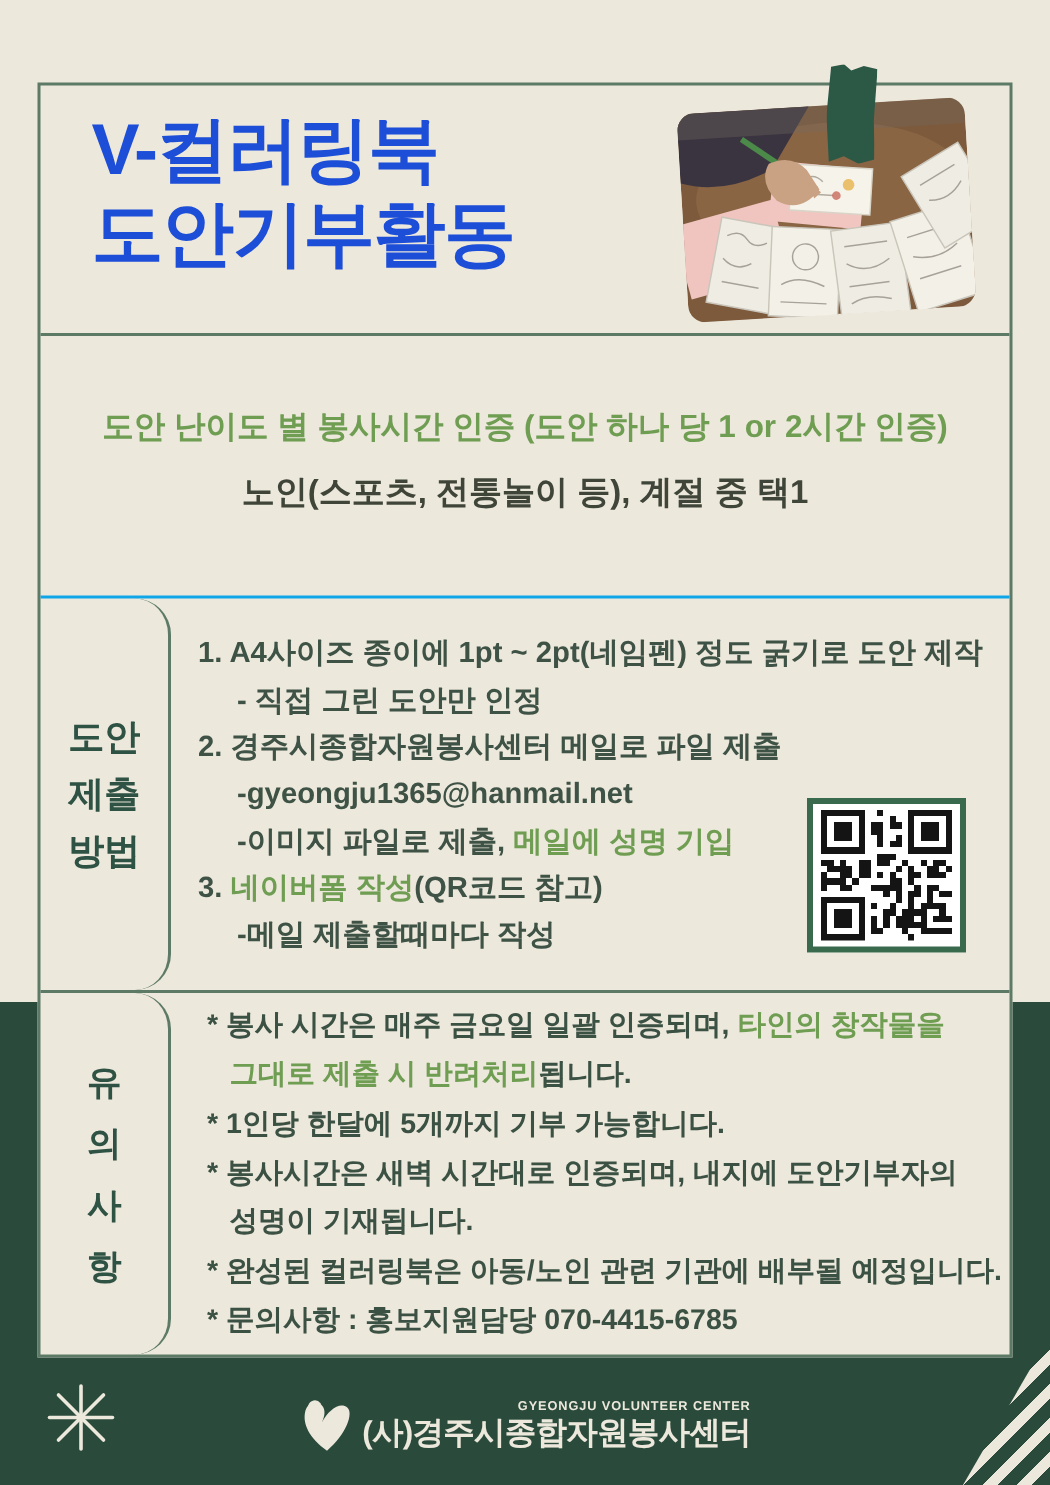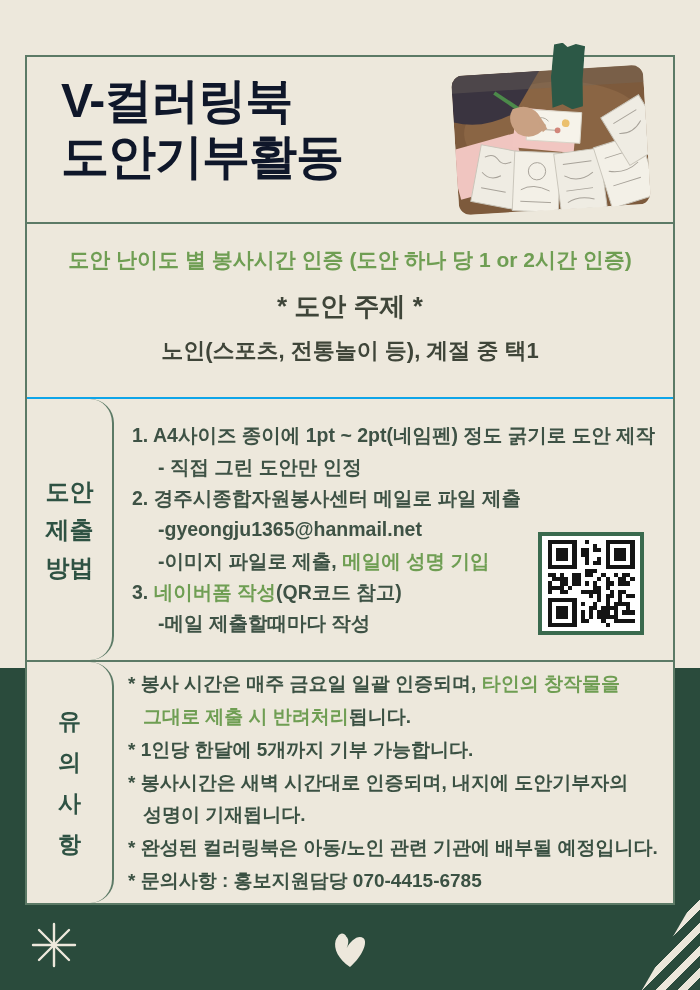--- a/index.html
+++ b/index.html
@@ -15,28 +15,28 @@
   .row3{top:342px;height:263px;border-bottom:2px solid #5C7A66;}
   .row4{top:605px;height:241px;}
   .label-col{position:absolute;left:0;top:0;bottom:0;width:85px;border-right:2px solid #5C7A66;
              display:flex;flex-direction:column;align-items:center;justify-content:center;border-radius:24px;}
   .stack-item{font-weight:700;color:#2E5243;line-height:1;text-align:center;}
   .row3 .stack-item{font-size:24px;margin:7px 0;}
   .row4 .stack-item{font-size:23px;margin:9px 0;}
   .content-col{position:absolute;left:85px;top:0;bottom:0;right:0;display:flex;flex-direction:column;
                justify-content:center;}
   .row3 .content-col{padding-left:20px;gap:7px;font-size:19.5px;font-weight:600;color:#3E5245;}
-  .row4 .content-col{padding-left:16px;padding-right:0;gap:9px;font-size:19px;font-weight:600;color:#3B5143;}
+  .row4 .content-col{padding-left:16px;padding-right:0;gap:9px;font-size:19px;font-weight:600;color:#3B5143;margin-left:10px;}
   .tline{white-space:nowrap;line-height:1.25;}
   .row3 .ind{padding-left:26px;}
   .row4 .ind{padding-left:15px;}
   .grn{color:#6F9E53;}
   .und{text-underline-offset:3px;margin-top:48px;}
   .title{position:absolute;left:34px;top:16px;font-size:48px;line-height:1.17;font-weight:900;
-         letter-spacing:-1px;color:#0f172a;}
+         letter-spacing:-1px;color:#1d4ed8;}
   .info-line1{font-size:21px;font-weight:700;color:#6F9E53;margin-bottom:15px;white-space:nowrap;}
   .info-title{font-size:26px;font-weight:800;color:#3F4539;margin-bottom:12px;}
   .info-sub{font-size:22px;font-weight:700;color:#3F4539;margin-bottom:9px;white-space:nowrap;}
   .photo{position:absolute;left:455px;top:70px;width:192px;height:140px;transform:rotate(-3.5deg);
          border-radius:12px;overflow:hidden;z-index:3;}
   .photo svg{display:block;}
   .tape{position:absolute;left:551px;top:43px;width:33px;height:66px;background:#2C5846;z-index:4;
         transform:rotate(2deg);
         clip-path:polygon(6% 3%,32% 0%,47% 6%,72% 1%,100% 4%,96% 55%,100% 95%,68% 100%,38% 93%,8% 99%,0% 52%);}
   .qr-box{position:absolute;left:538px;top:532px;width:106px;height:103px;box-sizing:border-box;
@@ -62,21 +62,20 @@
 
     <div class="row row1">
       <div class="title">
         <div>V-컬러링북</div>
         <div>도안기부활동</div>
       </div>
     </div>
 
     <div class="row row2">
       <div class="info-line1">도안 난이도 별 봉사시간 인증 (도안 하나 당 1 or 2시간 인증)</div>
-      <div class="info-title">* 도안 주제 *</div>
       <div class="info-sub"><span>노인(</span><span class="und">스포츠</span><span>, 전통놀이 등), 계절 중 택1</span></div>
     </div>
 
     <div class="row row3">
       <div class="label-col">
           <div class="stack-item">도안</div>
           <div class="stack-item">제출</div>
           <div class="stack-item">방법</div>
         </div>
       <div class="content-col">
@@ -284,20 +283,24 @@
         <rect x="2" y="16" width="3" height="3" fill="#141414"></rect>
       </svg>
   </div>
 
   <div class="footer">
     <svg width="36" height="40" viewBox="0 0 40 44">
       <path d="M20 41 C 7 32, 1.5 21, 4 11.5 C 5.8 5, 13.5 3.2, 17 8.5 C 18.8 11.3, 18.4 15.5, 16.2 20
                C 21 11, 29.5 4.5, 35 9 C 40 13.2, 34 29, 20 41 Z" fill="#EDE8DC"></path>
       <path d="M14.5 6.5 C 12 3.5, 8 4.5, 7 8" fill="none" stroke="#EDE8DC" stroke-width="2" stroke-linecap="round"></path>
     </svg>
+    <div class="org-text">
+      <div class="org-en">GYEONGJU VOLUNTEER CENTER</div>
+      <div class="org-kr">(사)경주시종합자원봉사센터</div>
+    </div>
   </div>
 
   <svg class="sparkle" width="48" height="48" viewBox="0 0 48 48">
     <g stroke="#EDE8DC" stroke-width="2.4" stroke-linecap="round">
       <line x1="24" y1="3" x2="24" y2="45"></line>
       <line x1="3" y1="24" x2="45" y2="24"></line>
       <line x1="9" y1="9" x2="39" y2="39"></line>
       <line x1="39" y1="9" x2="9" y2="39"></line>
     </g>
   </svg>

